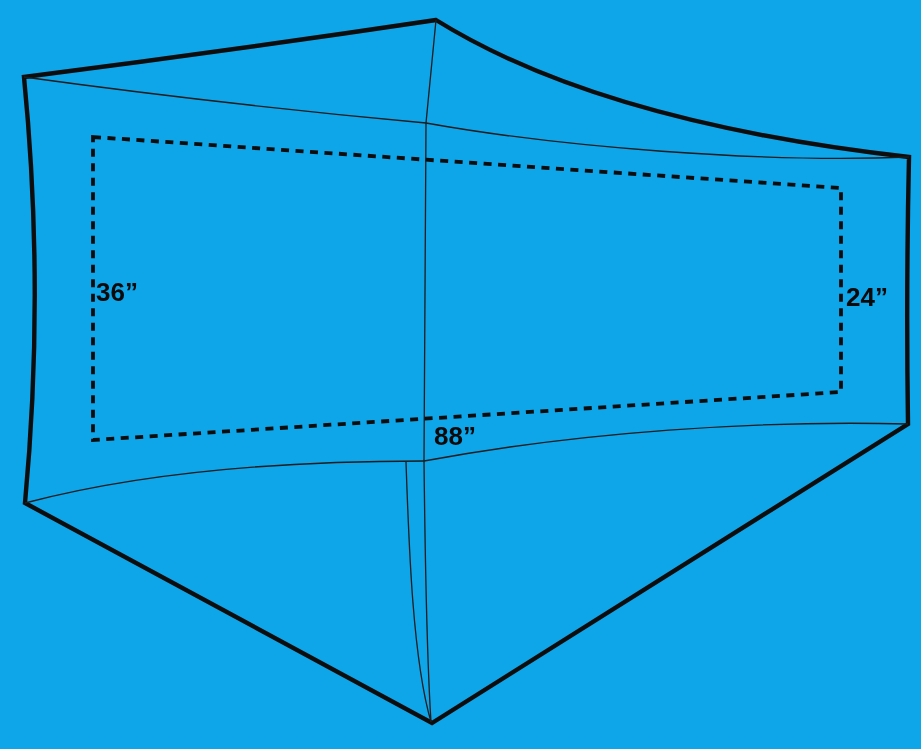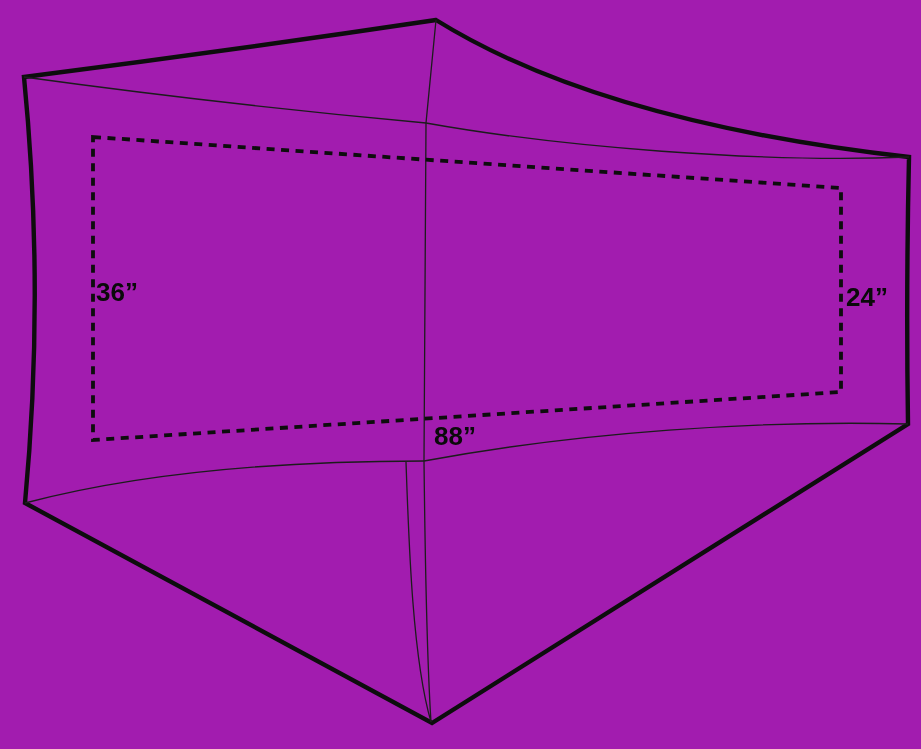--- a/index.html
+++ b/index.html
@@ -4,21 +4,21 @@
 <style>
   html, body {
     margin: 0;
     padding: 0;
     background: #ffffff;
   }
   .canvas {
     position: relative;
     width: 921px;
     height: 749px;
-    background: #a21caf;
+    background: #0ea5e9;
     overflow: hidden;
   }
   svg {
     display: block;
     width: 921px;
     height: 749px;
   }
   .dim-label {
     font-family: "Liberation Sans", sans-serif;
     font-weight: bold;

